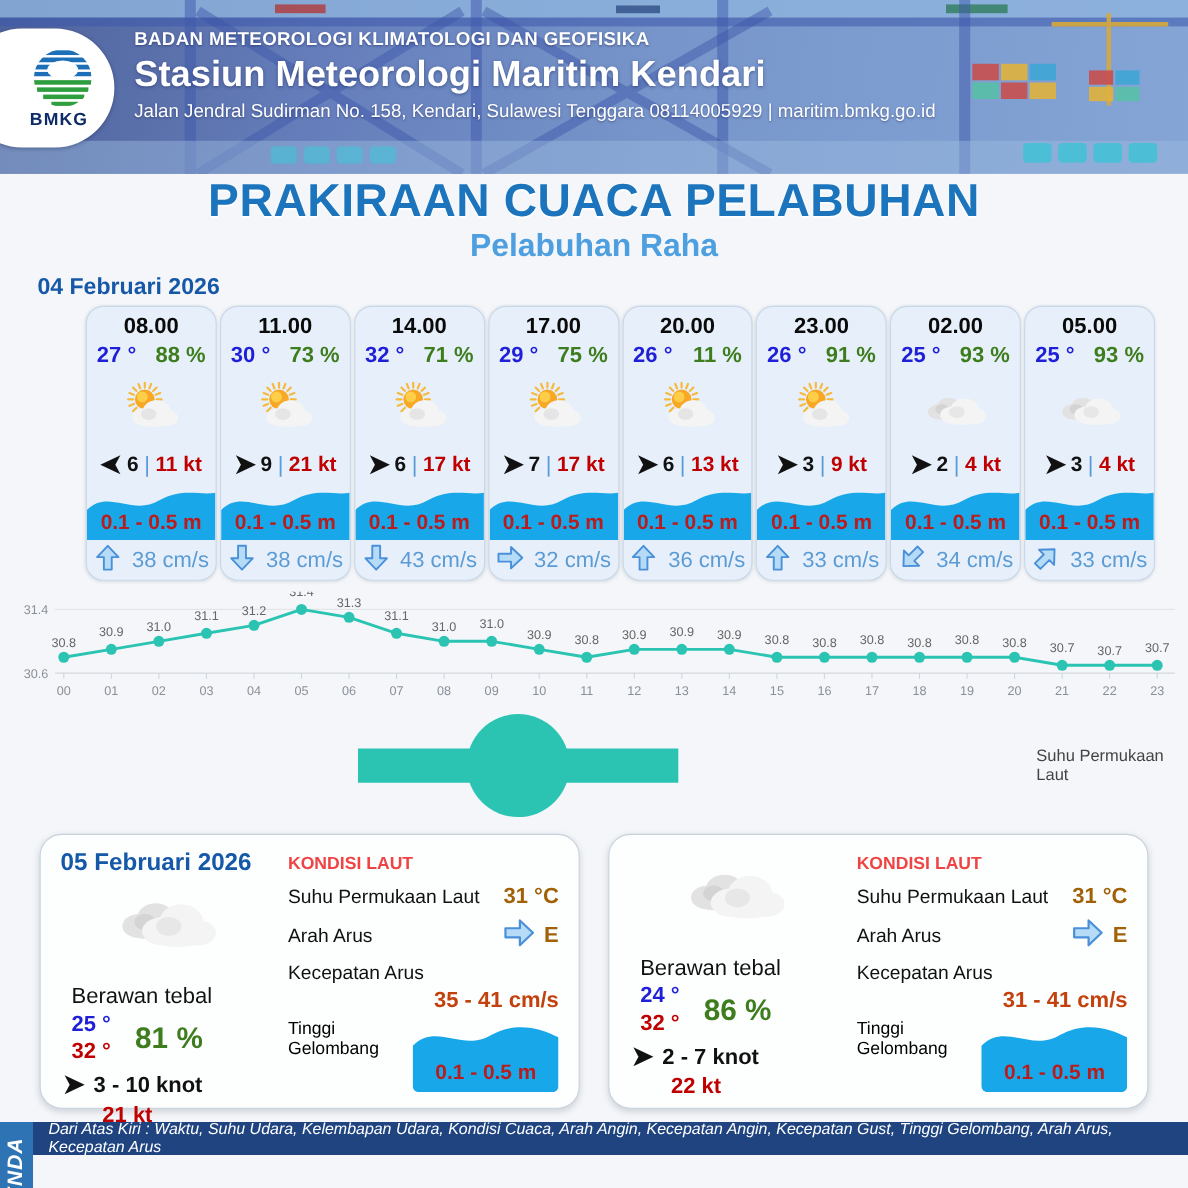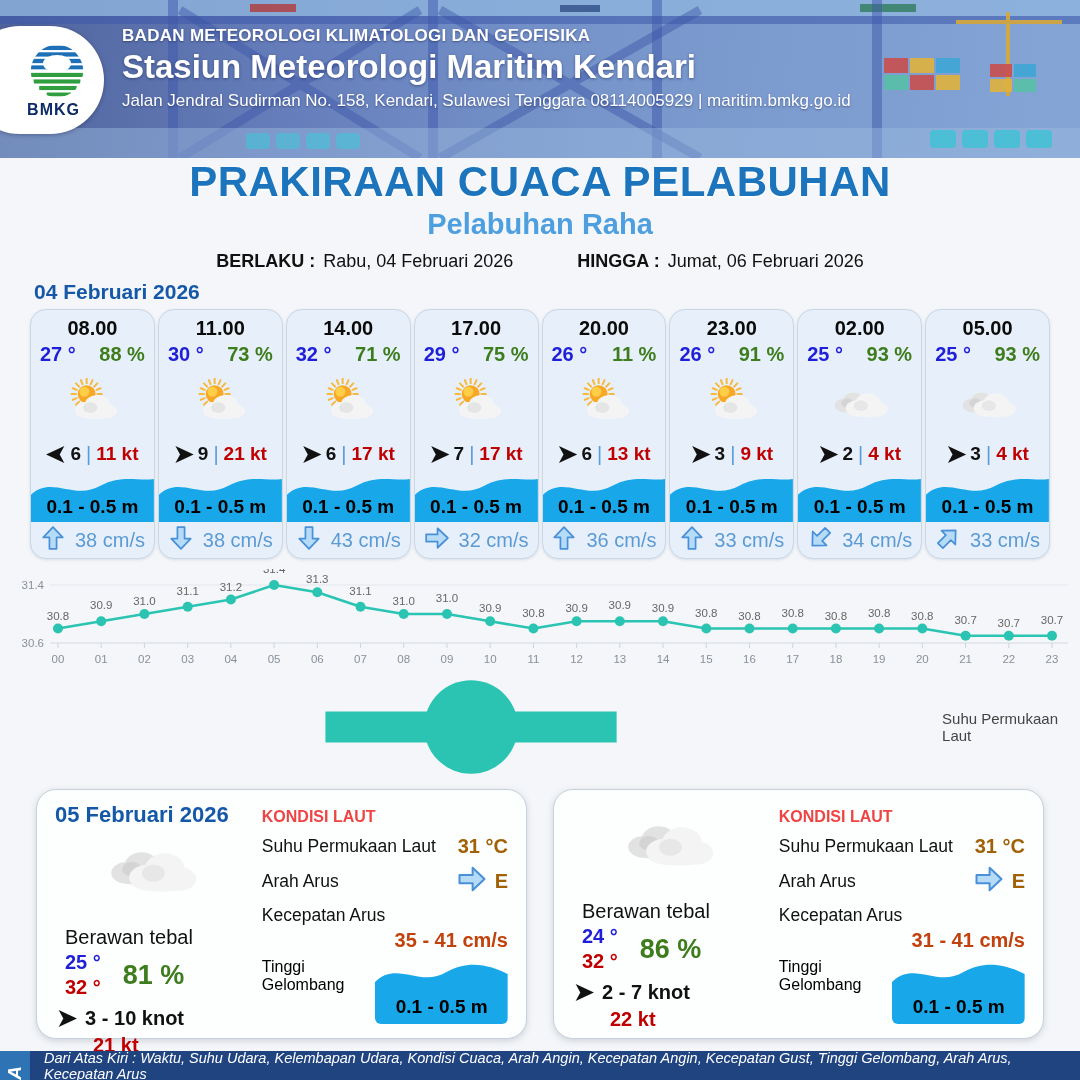--- a/index.html
+++ b/index.html
@@ -30,38 +30,38 @@
     text-shadow:0 2px 0 #fff, 0 0 2px #fff; }
   .sub-title { font-size:29px; font-weight:bold; color:#4D9FE0; margin-top:2px; }
   .validity { display:flex; justify-content:center; gap:64px; margin-top:10px;
     font-size:18px; color:#111; }
   .validity b { font-weight:bold; }
   .validity span.val { margin-left:8px; }
 
   
   .day-section { margin:8px 30px 0; }
   .day-date { color:#1558A8; font-weight:bold; font-size:21px; margin:0 0 5px 4px; }
-  .cards-row { display:flex; gap:3px; }
+  .cards-row { display:flex; gap:3px;margin-left:48px; }
   .card { flex:1; background:#E7F0FA; border:1px solid #C9D8E8; border-radius:16px;
     overflow:hidden; height:250px; display:flex; flex-direction:column;
     box-shadow:0 1px 3px rgba(60,80,110,.15); }
   .card-time { text-align:center; font-weight:bold; font-size:20px; color:#0A0A0A; padding-top:7px; }
   .card-th { display:flex; justify-content:space-between; padding:3px 9px 0; font-weight:bold; font-size:20px; }
   .temp { color:#1F1FD8; } .hum { color:#3E7D1E; }
   .card-icon { height:74px; display:flex; align-items:center; justify-content:center; }
   .card-wind { display:flex; align-items:center; justify-content:center; gap:4px;
     font-size:19px; font-weight:bold; height:30px; color:#111; }
   .wind-arrow { font-size:24px; line-height:1; }
   .wind-arrow.flip { transform:scaleX(-1); }
   .sep { color:#5B9BD5; font-weight:normal; font-size:20px; margin:0 1px; }
   .gust { color:#C00000; }
   .card-wave { position:relative; height:54px; margin-top:auto; }
   .card-wave svg { position:absolute; inset:0; width:100%; height:100%; }
   .wave-text { position:absolute; left:0; right:0; bottom:4px; text-align:center;
-    color:#000000; font-weight:bold; font-size:19px; }
+    color:#b91c1c; font-weight:bold; font-size:19px; }
   .card-current { height:36px; display:flex; align-items:center; justify-content:center; gap:9px; }
   .current-speed { color:#5B9BD5; font-size:20px; }
 
   
   .chart-section { margin:10px 8px 0; }
   .chart-section svg { display:block; width:1064px; height:104px; }
   .vlabel { font-size:11.5px; fill:#666; text-anchor:middle; }
   .ytick { font-size:11.5px; fill:#8A9099; text-anchor:end; }
   .xtick { font-size:11.5px; fill:#8A9099; text-anchor:middle; }
   .chart-legend { display:flex; justify-content:center; align-items:center; gap:8px;
@@ -185,24 +185,20 @@
   <div class="hdr-text">
     <div class="hdr-agency">BADAN METEOROLOGI KLIMATOLOGI DAN GEOFISIKA</div>
     <div class="hdr-station">Stasiun Meteorologi Maritim Kendari</div>
     <div class="hdr-address">Jalan Jendral Sudirman No. 158, Kendari, Sulawesi Tenggara  08114005929 | maritim.bmkg.go.id</div>
   </div>
 </div>
 
 <div class="title-block">
   <div class="main-title">PRAKIRAAN CUACA PELABUHAN</div>
   <div class="sub-title">Pelabuhan Raha</div>
-  <div class="validity">
-    <div><b>BERLAKU :</b><span class="val">Rabu, 04 Februari 2026</span></div>
-    <div><b>HINGGA :</b><span class="val">Jumat, 06 Februari 2026</span></div>
-  </div>
 </div>
 
 <div class="day-section">
   <div class="day-date">04 Februari 2026</div>
   <div class="cards-row" id="cards-row">
   <div class="card">
     <div class="card-time">08.00</div>
     <div class="card-th">
       <span class="temp">27 °</span>
       <span class="hum">88 %</span>

